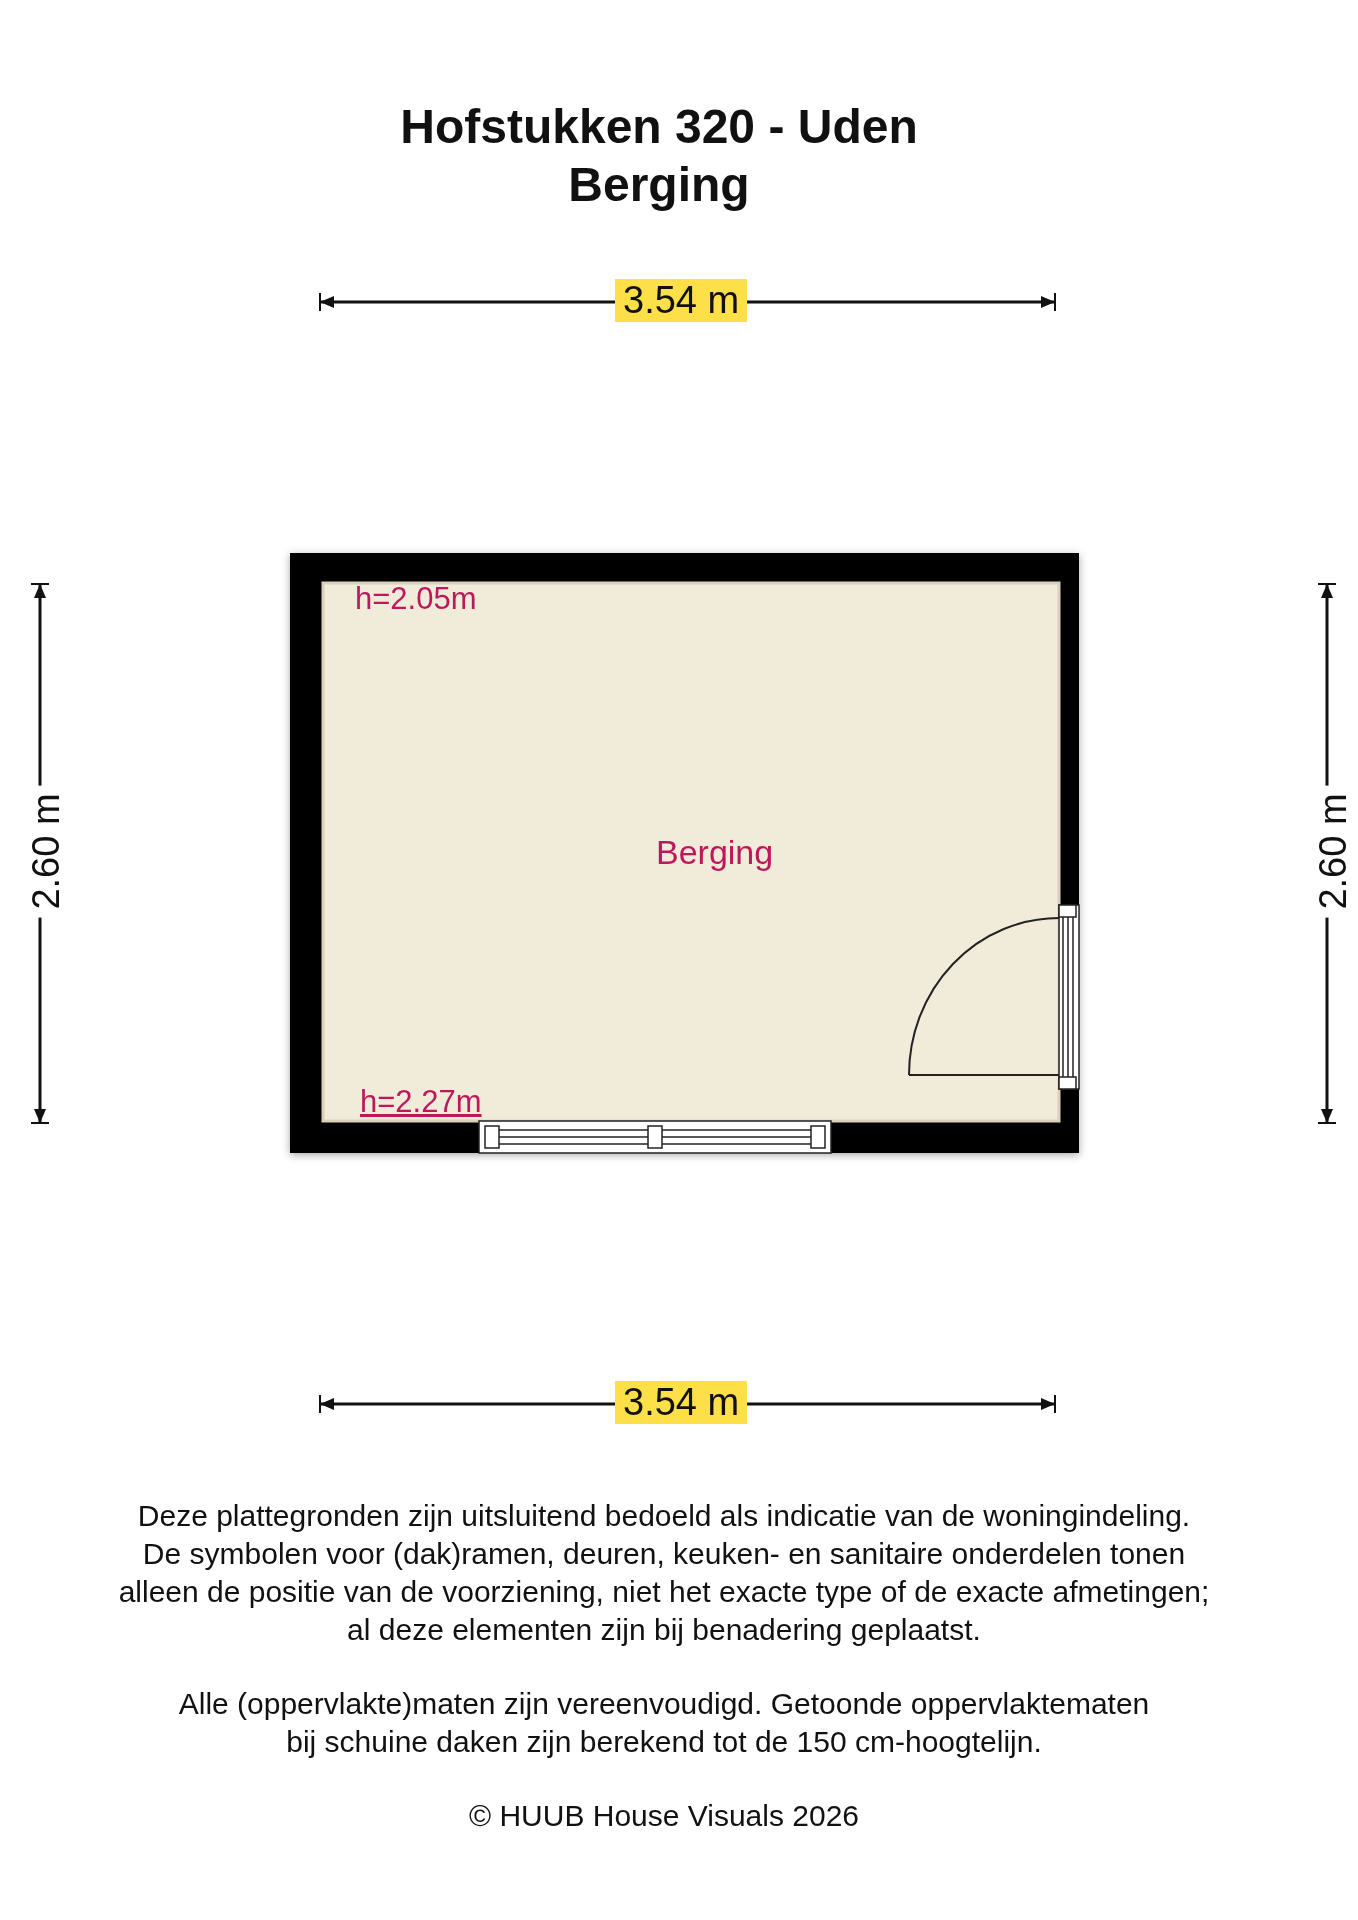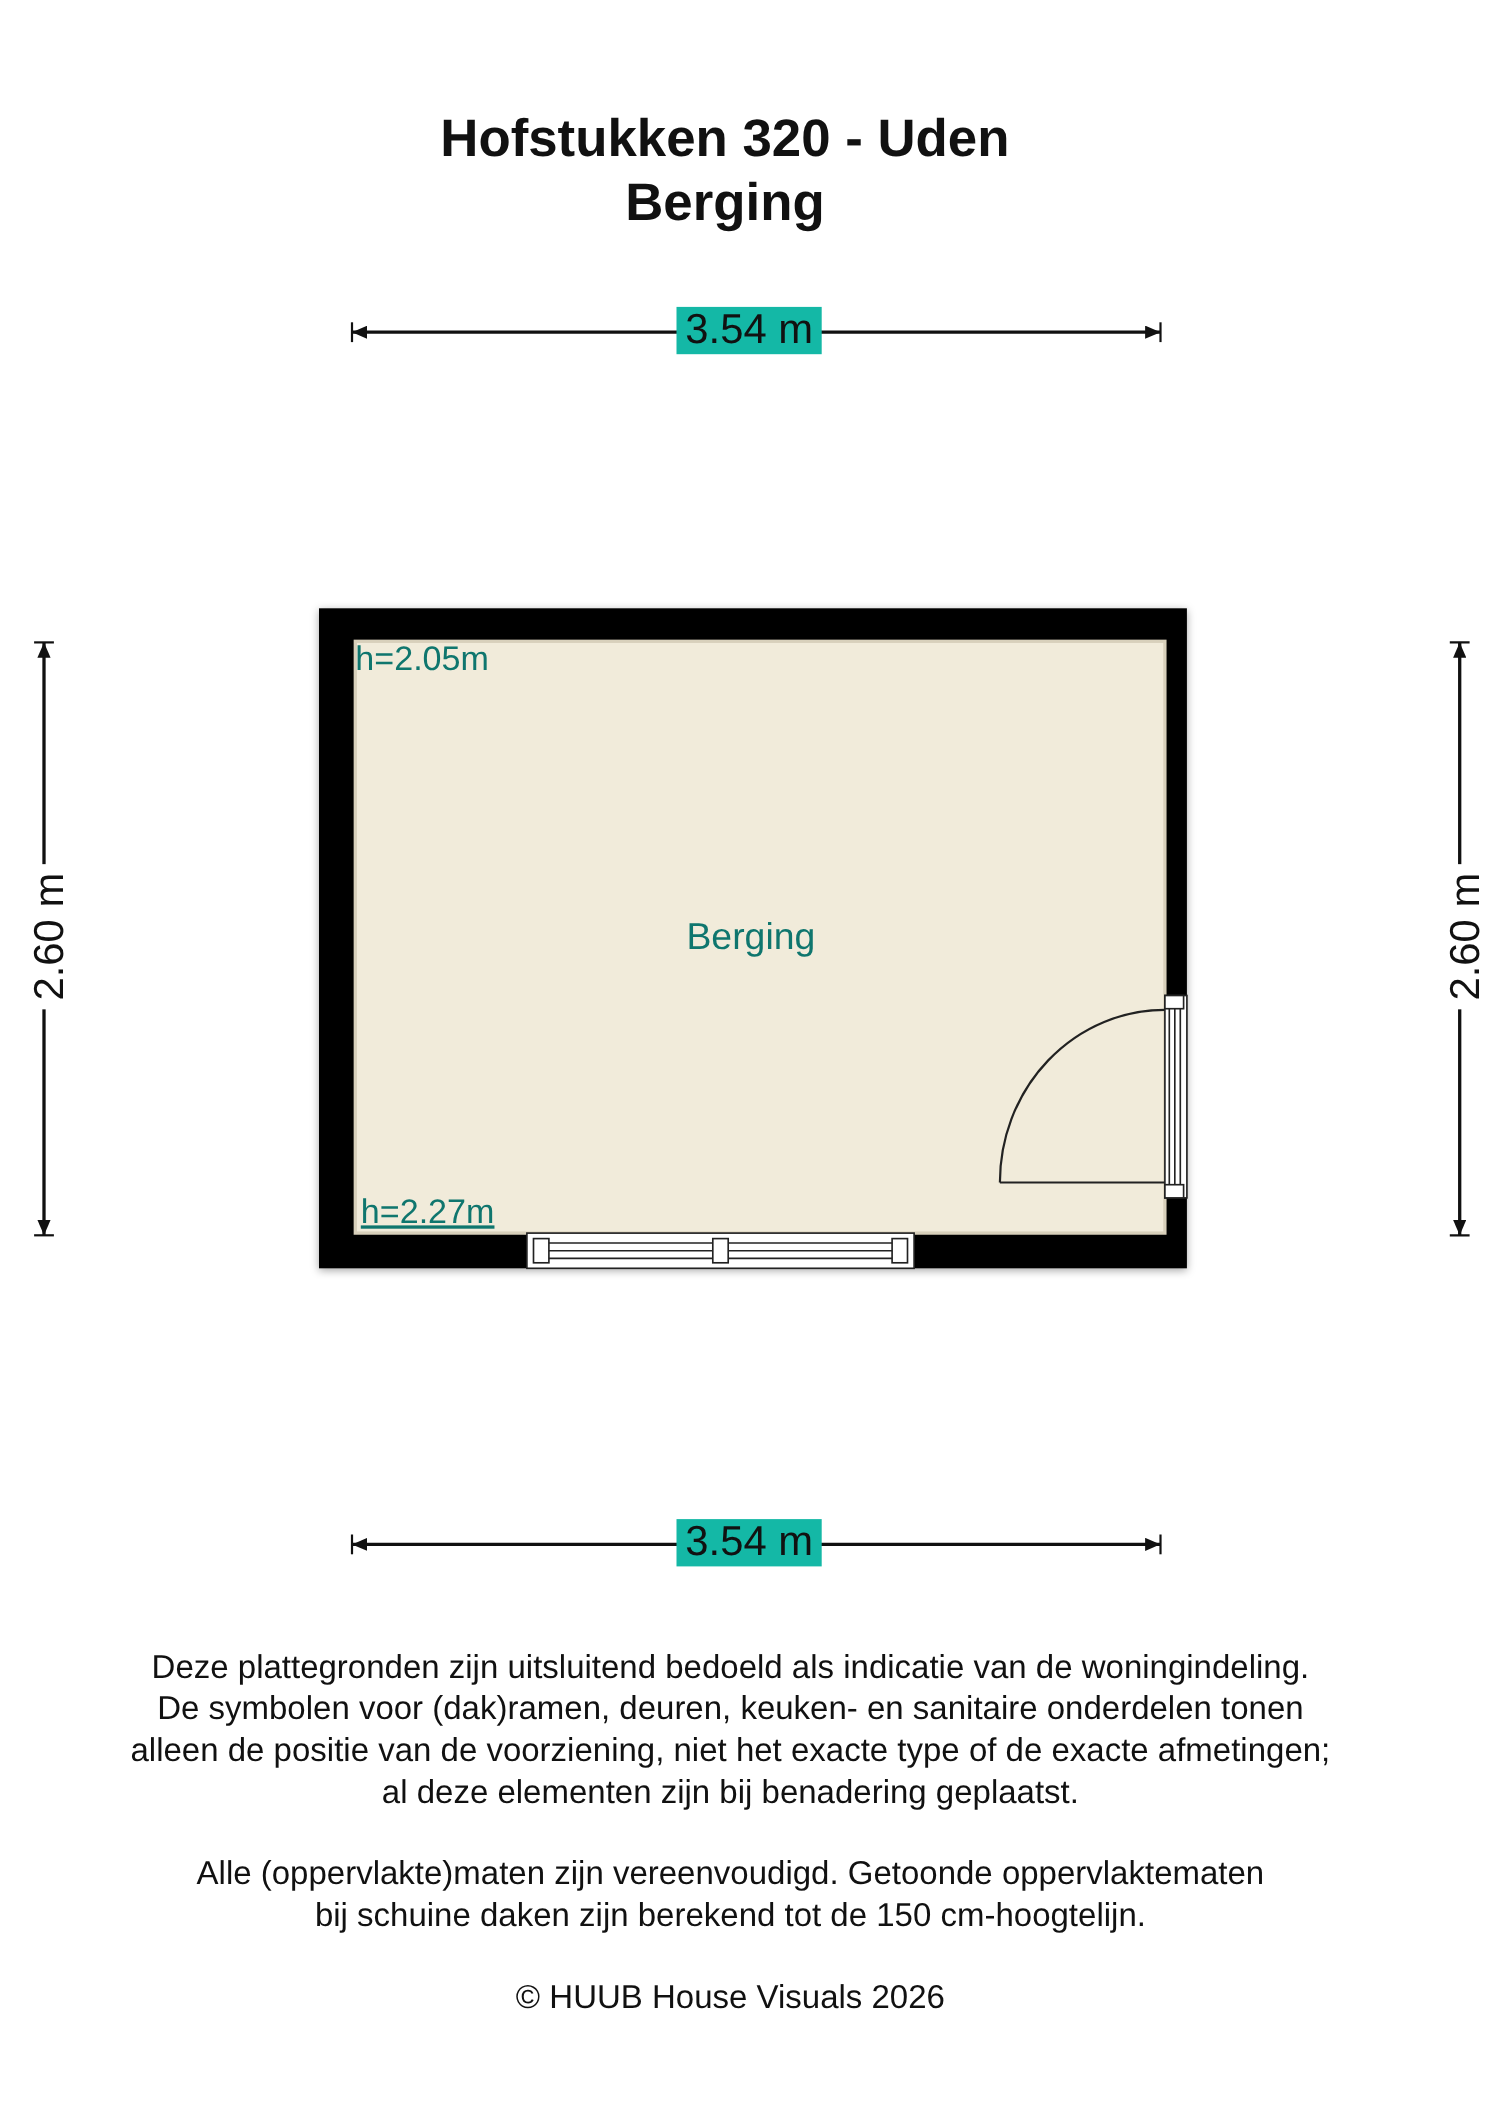--- a/index.html
+++ b/index.html
@@ -3,22 +3,22 @@
 <meta charset="utf-8">
 <style>
   html, body { margin:0; padding:0; background:#ffffff; }
   body { width:1358px; height:1920px; position:relative; overflow:hidden;
          font-family:"Liberation Sans", "DejaVu Sans", sans-serif; color:#111; }
   .title { position:absolute; left:0; width:1358px; text-align:center;
            font-weight:bold; font-size:48px; line-height:56px; color:#111; }
   #title1 { top:99px; left:-20px; }
   #title2 { top:157px; left:-20px; }
   svg.plan { position:absolute; left:0; top:0; }
-  .lbl { position:absolute; font-size:36px; color:#0f766e; white-space:nowrap; }
-  .dim { position:absolute; font-size:38px; color:#111; background:#14b8a6; white-space:nowrap; padding:0 8px; }
+  .lbl { position:absolute; font-size:36px; color:#be185d; white-space:nowrap;margin-left:32px; }
+  .dim { position:absolute; font-size:38px; color:#111; background:#fde047; white-space:nowrap; padding:0 8px; }
   .vdim { position:absolute; font-size:38px; color:#111; background:#fff; white-space:nowrap;
           transform:rotate(-90deg); transform-origin:center center; padding:0 8px; }
   .footer { position:absolute; left:0; width:1358px; text-align:center; font-size:30px;
             line-height:38px; color:#111; }
   .footer p { margin:0; }
 </style>
 </head>
 <body>
 
 <div class="title" id="title1">Hofstukken 320 - Uden</div>

